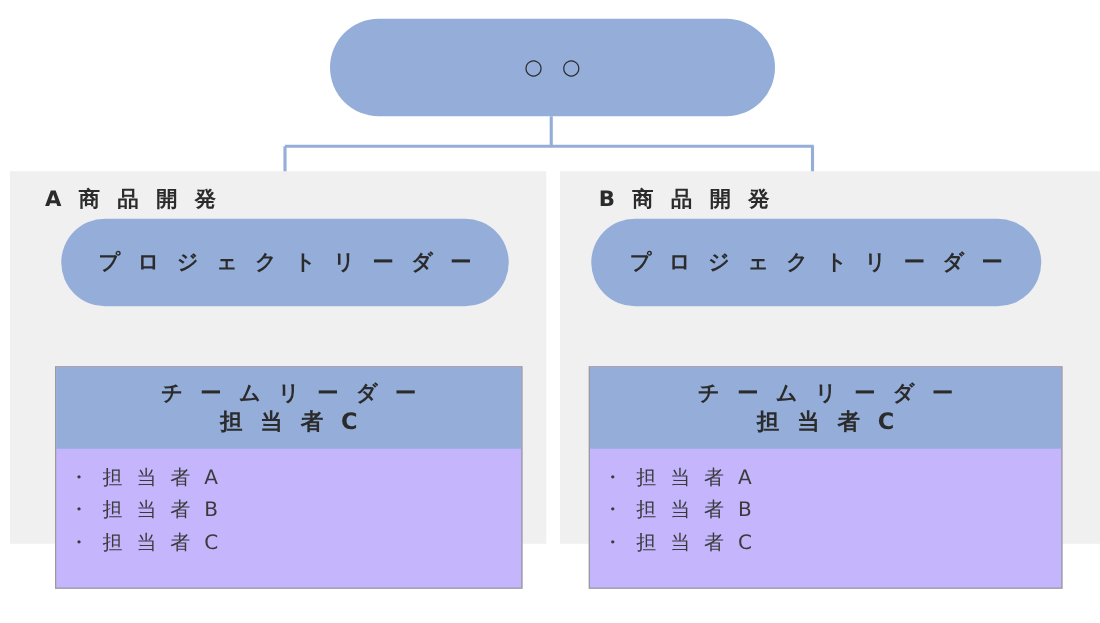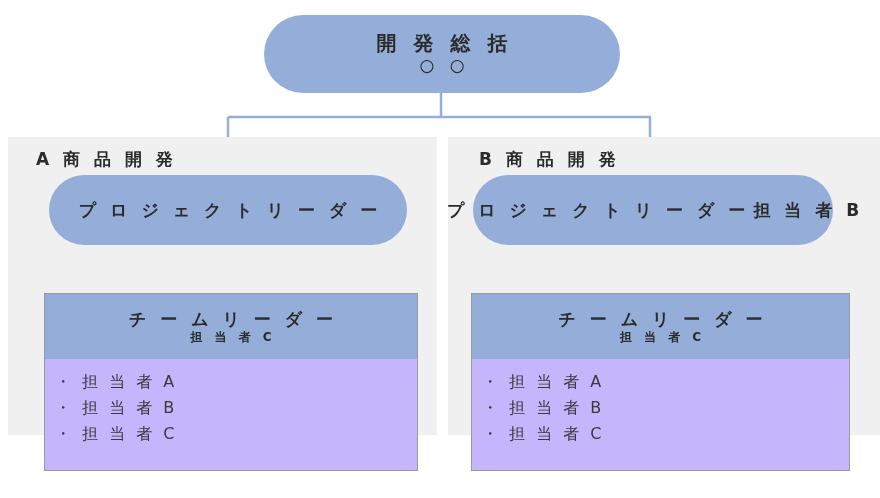--- a/index.html
+++ b/index.html
@@ -142,21 +142,21 @@
   .team-line1 {
     font-size: 17px;
     font-weight: bold;
     color: #2b2b2b;
     letter-spacing: 4px;
     text-indent: 4px;
     line-height: 1.3;
     white-space: nowrap;
   }
   .team-line2 {
-    font-size: 12px;
+    font-size: 18px;
     font-weight: bold;
     color: #2b2b2b;
     letter-spacing: 4px;
     text-indent: 4px;
     line-height: 1.3;
     white-space: nowrap;
   }
   .team-body {
     padding: 10px 0 0 10px;
     box-sizing: border-box;
@@ -183,21 +183,20 @@
     <line x1="228" y1="117" x2="228" y2="178" stroke="#94aed9" stroke-width="2.5"></line>
 
     <line x1="650" y1="117" x2="650" y2="178" stroke="#94aed9" stroke-width="2.5"></line>
 
     <line x1="228" y1="240" x2="228" y2="296" stroke="#94aed9" stroke-width="3"></line>
 
     <line x1="650" y1="240" x2="650" y2="296" stroke="#94aed9" stroke-width="3"></line>
   </svg>
 
   <div class="root-box">
-    <div class="root-title">開 発 総 括</div>
     <div class="root-sub">○ ○</div>
   </div>
 
   <div class="panel" id="panel-a">
     <div class="panel-title">A 商 品 開 発</div>
 
     <div class="leader-pill">
       <div class="leader-line1">プ ロ ジ ェ ク ト リ ー ダ ー</div>
     </div>
 
@@ -212,21 +211,20 @@
         <div class="member-item">・ 担 当 者 C</div>
       </div>
     </div>
   </div>
 
   <div class="panel" id="panel-b">
     <div class="panel-title">B 商 品 開 発</div>
 
     <div class="leader-pill">
       <div class="leader-line1">プ ロ ジ ェ ク ト リ ー ダ ー</div>
-      <div class="leader-line2">担 当 者 B</div>
     </div>
 
     <div class="team-table">
       <div class="team-header">
         <div class="team-line1">チ ー ム リ ー ダ ー</div>
         <div class="team-line2">担 当 者 C</div>
       </div>
       <div class="team-body">
         <div class="member-item">・ 担 当 者 A</div>
         <div class="member-item">・ 担 当 者 B</div>

